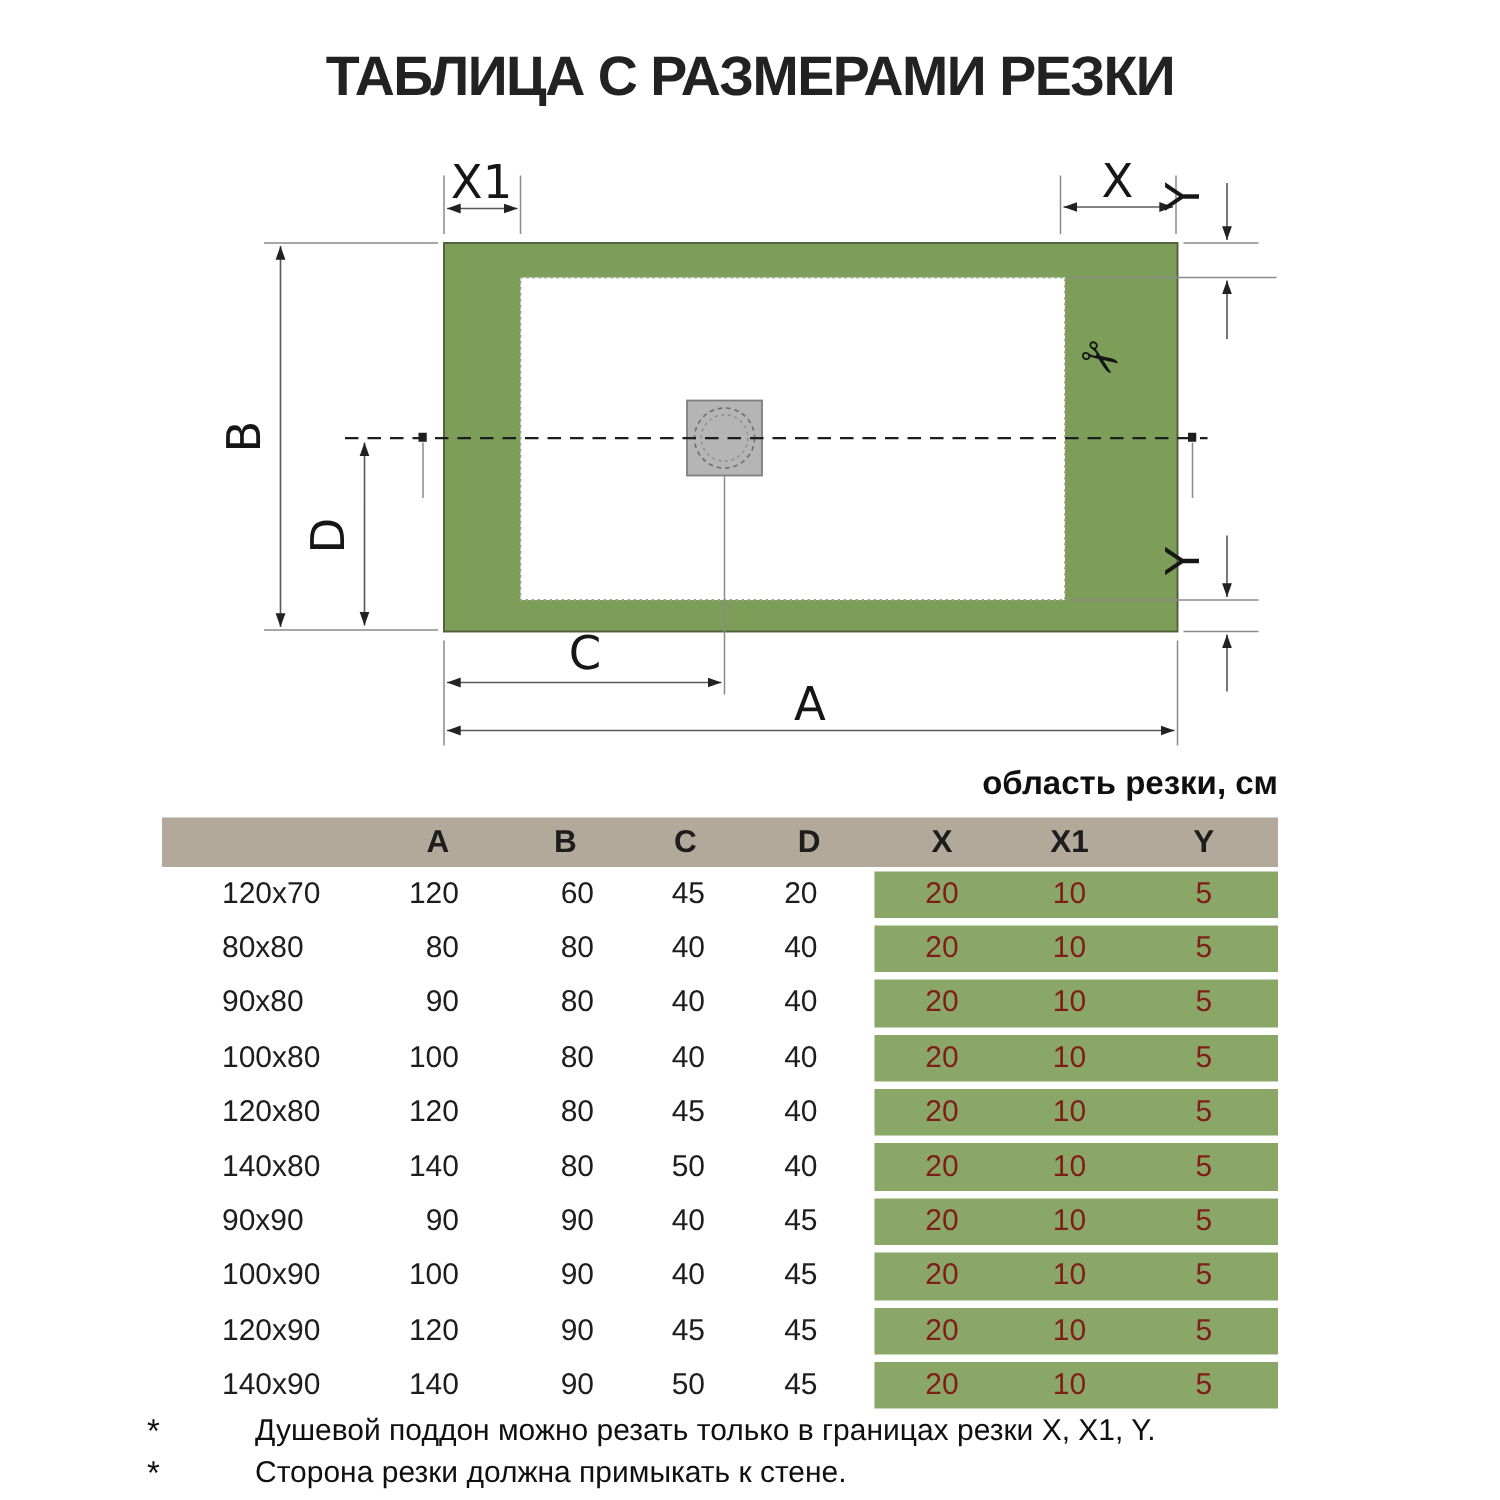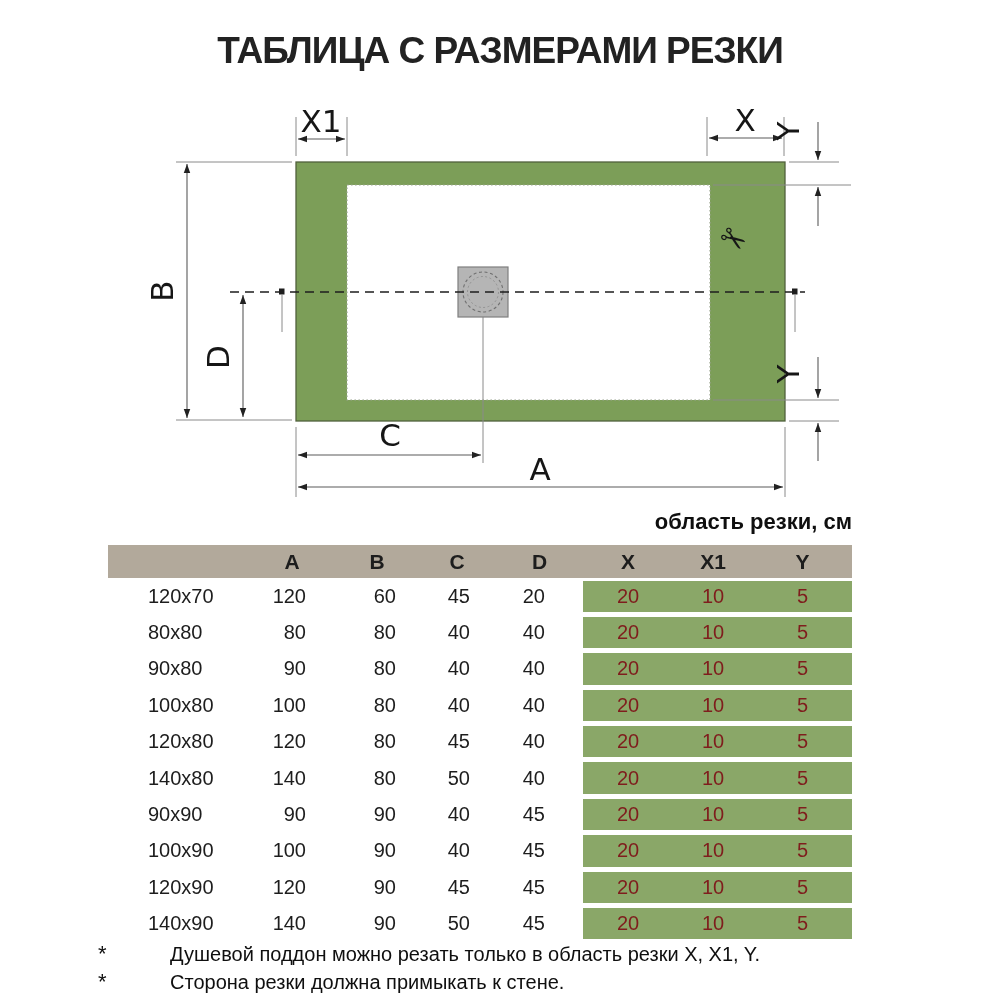--- a/index.html
+++ b/index.html
@@ -244,21 +244,21 @@
         <div class="cell c-x">20</div>
         <div class="cell c-x1">10</div>
         <div class="cell c-y">5</div>
       </div>
     </div>
   </div>
 
   <div class="footnotes">
     <div class="fnline">
       <span class="fn-mark">*</span>
-      <span class="fn-text">Душевой поддон можно резать только в область резки X, X1, Y.</span>
+      <span class="fn-text">Душевой поддон можно резать только в границах резки X, X1, Y.</span>
     </div>
     <div class="fnline">
       <span class="fn-mark">*</span>
       <span class="fn-text">Сторона резки должна примыкать к стене.</span>
     </div>
   </div>
 
 </div>
 
 </body></html>

